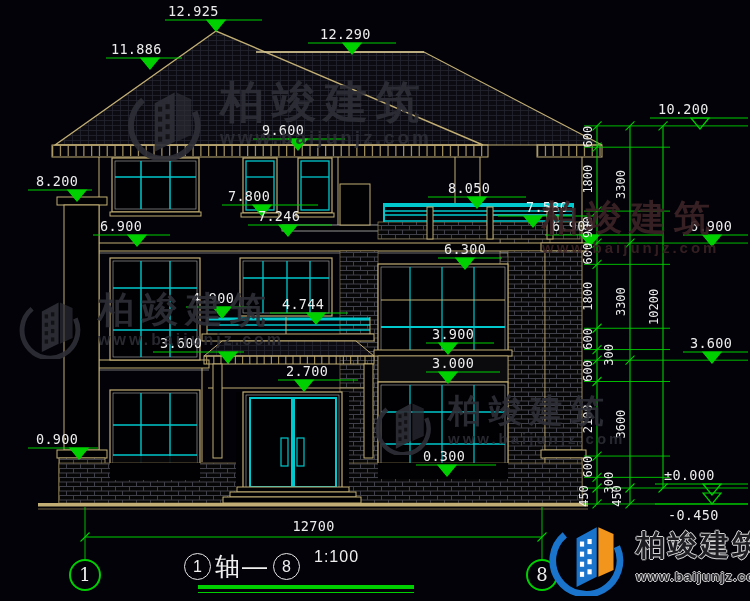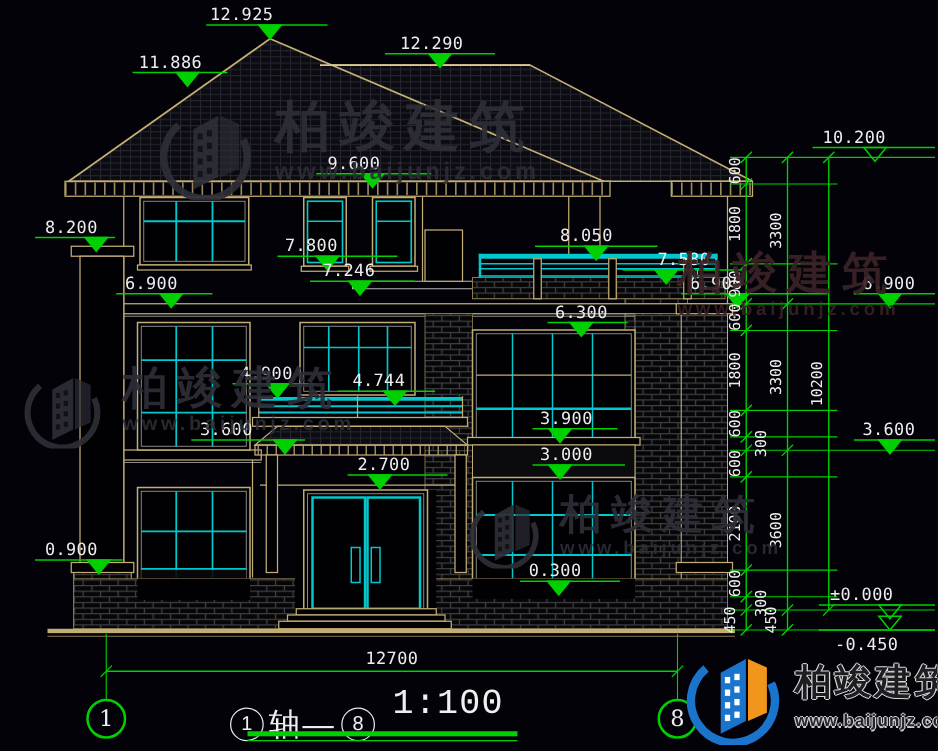--- a/index.html
+++ b/index.html
@@ -29,21 +29,21 @@
   .wm2{left:18px;top:292px;}  .wm2 .brand{font-size:36px;letter-spacing:6px;} .wm2 .site{font-size:16px;}
   .wm3{left:542px;top:200px;color:var(--wm2);} .wm3 .brand{font-size:36px;letter-spacing:5px;} .wm3 .site{font-size:15px;letter-spacing:1px;}
   .wm4{left:374px;top:394px;} .wm4 .brand{font-size:33px;letter-spacing:5px;} .wm4 .site{font-size:15px;}
   .wm-glyph{flex:none;}
   
   #titleblock{position:absolute;left:180px;top:548px;display:flex;align-items:flex-end;gap:10px;
               color:#efefef;}
   #titleline{display:flex;align-items:center;font-size:25px;letter-spacing:2px;white-space:nowrap;}
   .circ{display:inline-flex;width:25px;height:25px;border:1.6px solid #e8e8e8;border-radius:50%;
         align-items:center;justify-content:center;font-size:16px;letter-spacing:0;margin:0 4px;flex:none;}
-  #titlescale{font-size:28px;margin-bottom:17px;letter-spacing:1px;font-family:Liberation Mono, monospace;}
+  #titlescale{font-size:16px;margin-bottom:17px;letter-spacing:1px;font-family:Liberation Sans, sans-serif;}
   #titleunder{position:absolute;left:198px;top:585px;width:216px;}
   #titleunder .u1{height:4px;background:var(--green);}
   #titleunder .u2{height:1.6px;background:var(--green);margin-top:2.5px;}
   
   #logo{position:absolute;left:548px;top:514px;display:flex;align-items:center;gap:4px;}
   #logo .ltxt .brand{font-size:29px;font-weight:bold;color:#1d1d22;letter-spacing:3px;white-space:nowrap;
      text-shadow:-1px 0 #d8d8d8,1px 0 #d8d8d8,0 -1px #d8d8d8,0 1px #d8d8d8;}
   #logo .ltxt .site{font-size:13.5px;font-weight:bold;color:#25252b;letter-spacing:1px;margin-top:3px;white-space:nowrap;
      text-shadow:-1px 0 #cfcfcf,1px 0 #cfcfcf,0 -1px #cfcfcf,0 1px #cfcfcf;}
 </style>

